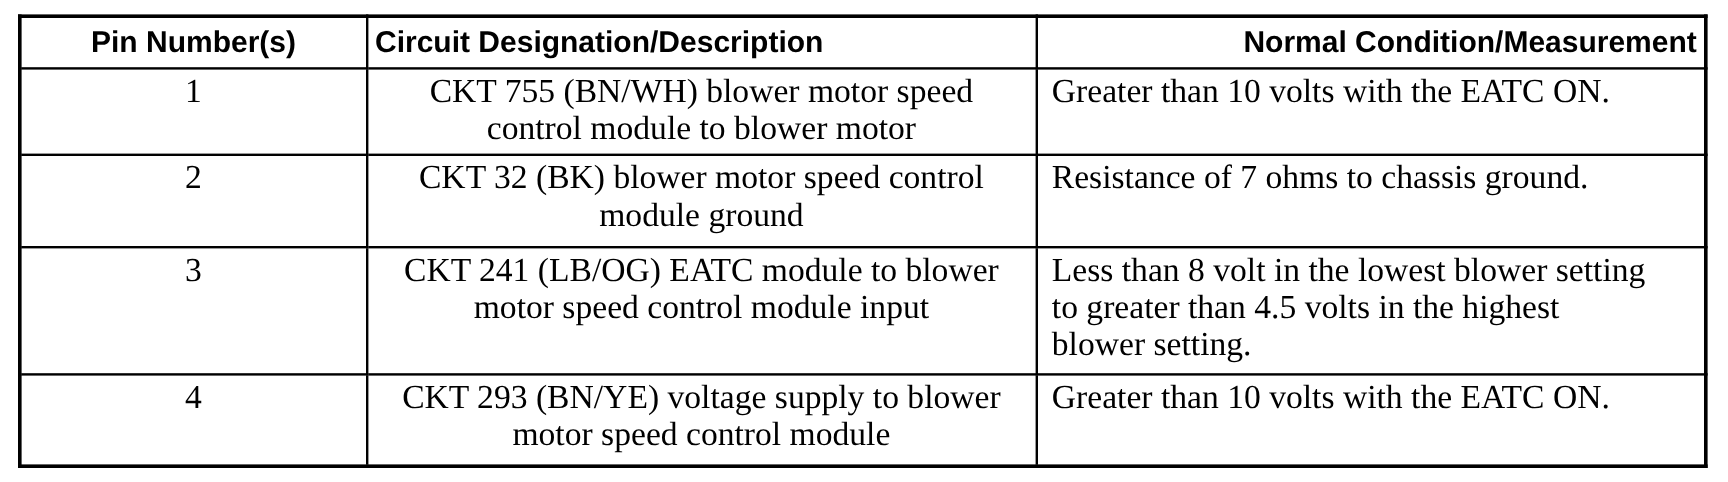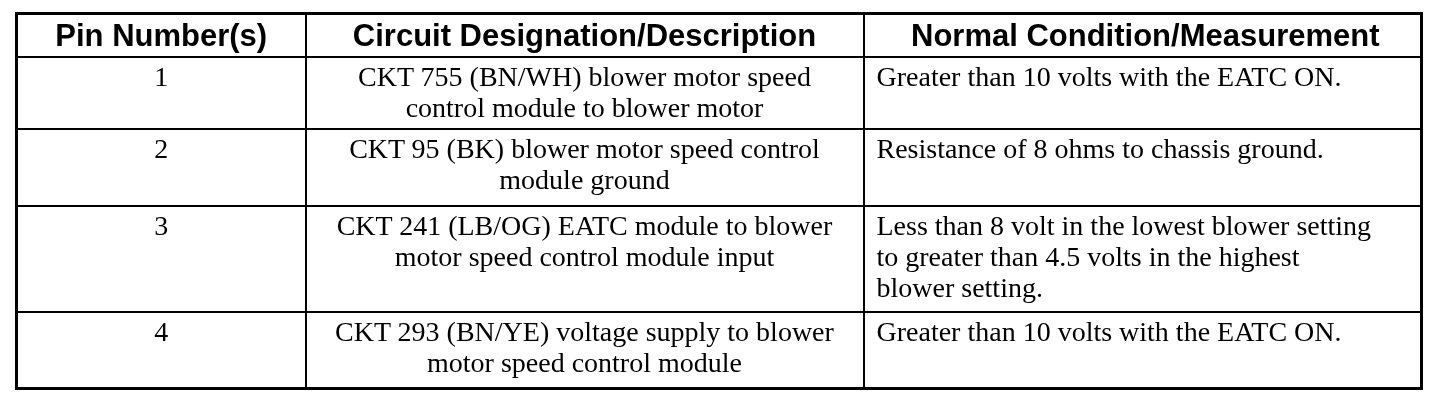--- a/index.html
+++ b/index.html
@@ -35,30 +35,30 @@
   }
   .pinout-table {
     border: 3px solid #000000;
   }
 
   
   .pinout-table thead tr { height: 43px; }
   .pinout-table th {
     font-family: "Liberation Sans", sans-serif;
     font-weight: bold;
-    font-size: 31px;
+    font-size: 25px;
     line-height: 31px;
     vertical-align: middle;
     padding: 0 6px;
     white-space: nowrap;
     margin-left: 48px;
   }
   .pinout-table th.h-pin { text-align: center; }
-  .pinout-table th.h-circuit { text-align: center; }
-  .pinout-table th.h-condition { text-align: center; padding-left: 12px; }
+  .pinout-table th.h-circuit { text-align: left; }
+  .pinout-table th.h-condition { text-align: right; padding-left: 12px; }
 
   
   .pinout-table tbody tr.row-1 { height: 72px; }
   .pinout-table tbody tr.row-2 { height: 77px; }
   .pinout-table tbody tr.row-3 { height: 106px; }
   .pinout-table tbody tr.row-4 { height: 77px; }
 
   .pinout-table td {
     font-family: "Liberation Serif", serif;
     font-size: 28px;
@@ -97,22 +97,22 @@
     </tr>
   </thead>
   <tbody>
     <tr class="row-1">
       <td class="c-pin">1</td>
       <td class="c-circuit">CKT 755 (BN/WH) blower motor speed control module to blower motor</td>
       <td class="c-condition">Greater than 10 volts with the EATC ON.</td>
     </tr>
     <tr class="row-2">
       <td class="c-pin">2</td>
-      <td class="c-circuit">CKT 95 (BK) blower motor speed control module ground</td>
-      <td class="c-condition">Resistance of 8 ohms to chassis ground.</td>
+      <td class="c-circuit">CKT 32 (BK) blower motor speed control module ground</td>
+      <td class="c-condition">Resistance of 7 ohms to chassis ground.</td>
     </tr>
     <tr class="row-3">
       <td class="c-pin">3</td>
       <td class="c-circuit">CKT 241 (LB/OG) EATC module to blower motor speed control module input</td>
       <td class="c-condition">Less than 8 volt in the lowest blower setting to greater than 4.5 volts in the highest blower setting.</td>
     </tr>
     <tr class="row-4">
       <td class="c-pin">4</td>
       <td class="c-circuit">CKT 293 (BN/YE) voltage supply to blower motor speed control module</td>
       <td class="c-condition">Greater than 10 volts with the EATC ON.</td>

